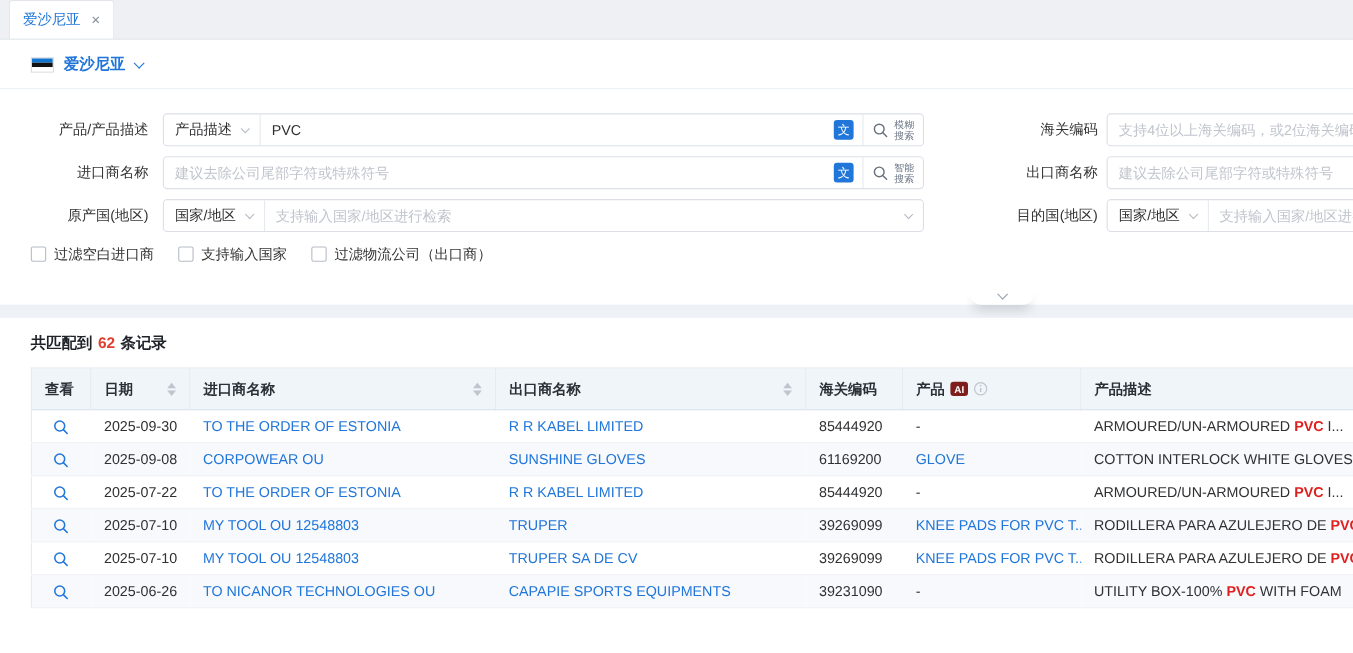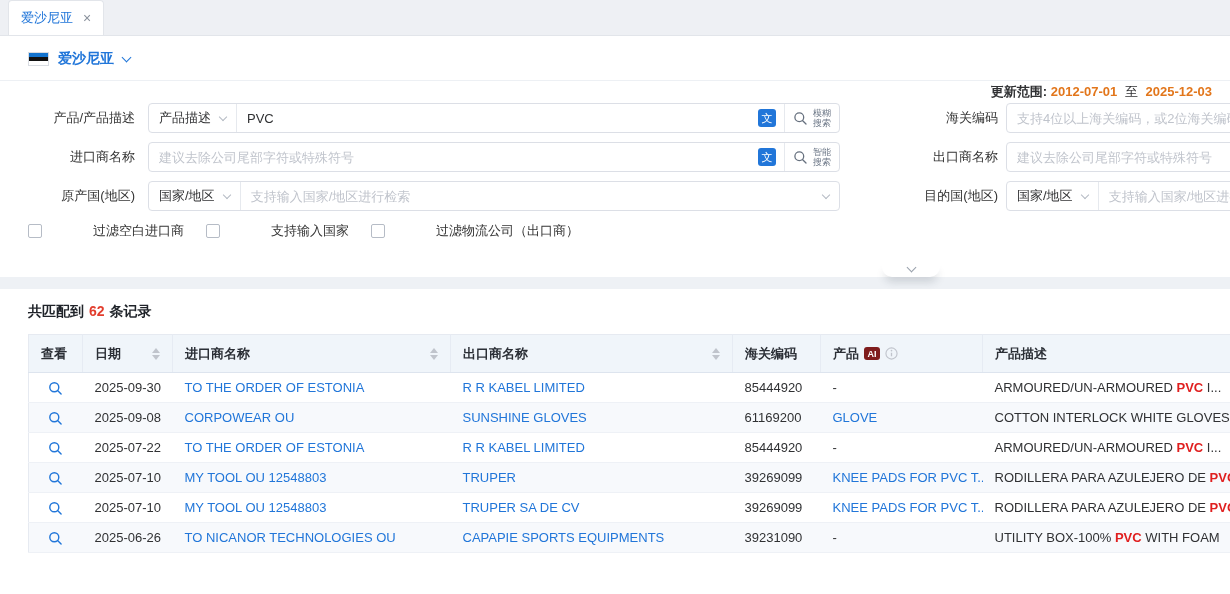--- a/index.html
+++ b/index.html
@@ -52,21 +52,21 @@
   .iselect { display:flex; align-items:center; gap:9px; padding:0 10px; border-right:1px solid #e6e9ee; color:#303133; cursor:pointer; flex:none; white-space:nowrap; }
   .sel-chev { width:6px; height:6px; border-right:1.4px solid #b4bac3; border-bottom:1.4px solid #b4bac3; transform:rotate(45deg); margin-top:-3px; }
   .tail-icons { display:flex; align-items:center; gap:8px; padding-right:8px; flex:none; }
   .t-icon { width:18px; height:18px; background:#2176d9; border-radius:3px; color:#fff; font-size:11px; display:flex; align-items:center; justify-content:center; cursor:pointer; }
   .mode-box { display:flex; align-items:center; gap:5px; border-left:1px solid #e6e9ee; padding:0 8px; cursor:pointer; flex:none; }
   .mode-text { font-size:9px; line-height:10px; color:#6b7686; text-align:center; }
   .tail-chev { display:flex; align-items:center; padding-right:10px; flex:none; }
 
   .w692 { width:692px; }
   .check-row { display:flex; align-items:center; gap:22px; margin-top:12px; height:16px; }
-  .check-item { display:flex; align-items:center; cursor:pointer; white-space:nowrap; color:#333;gap:44px; }
+  .check-item { display:flex; align-items:center; cursor:pointer; white-space:nowrap; color:#333; }
   .checkbox { width:14px; height:14px; border:1px solid #b6bcc6; border-radius:2px; background:#fff; margin-right:7px; flex:none; }
 
   .collapse-zone { height:38px; position:relative; }
   .collapse-handle { position:absolute; left:854px; bottom:0; width:58px; height:15px; background:#fff; border-radius:0 0 10px 10px; box-shadow:0 7px 10px -3px rgba(31,45,61,.20); display:flex; align-items:center; justify-content:center; cursor:pointer; }
   .collapse-handle .chev2 { width:7px; height:7px; border-right:1.6px solid #98a0ab; border-bottom:1.6px solid #98a0ab; transform:rotate(45deg); margin-top:-4px; }
 
   .gray-strip { height:12px; background:#eef1f5; }
 
   
   .results { padding:14px 0 0 28px; background:#fff; }
@@ -108,26 +108,20 @@
         <i class="b2"></i>
         <i class="b3"></i>
       </span>
     <span class="country-name">爱沙尼亚</span>
     <span class="chev"></span>
   </div>
   <div class="section-divider"></div>
 
   <div class="filter-section">
 
-    <div class="update-range">
-      <span>更新范围:</span>
-      <span class="odate">2012-07-01</span>
-      <span class="join">至</span>
-      <span class="odate">2025-12-03</span>
-    </div>
 
 
     <div class="frow">
       <div class="fleft">
         <div class="llabel">产品/产品描述</div>
         <div class="igroup w692">
           <div class="iselect">
             <span>产品描述</span>
             <span class="sel-chev"></span>
           </div>

